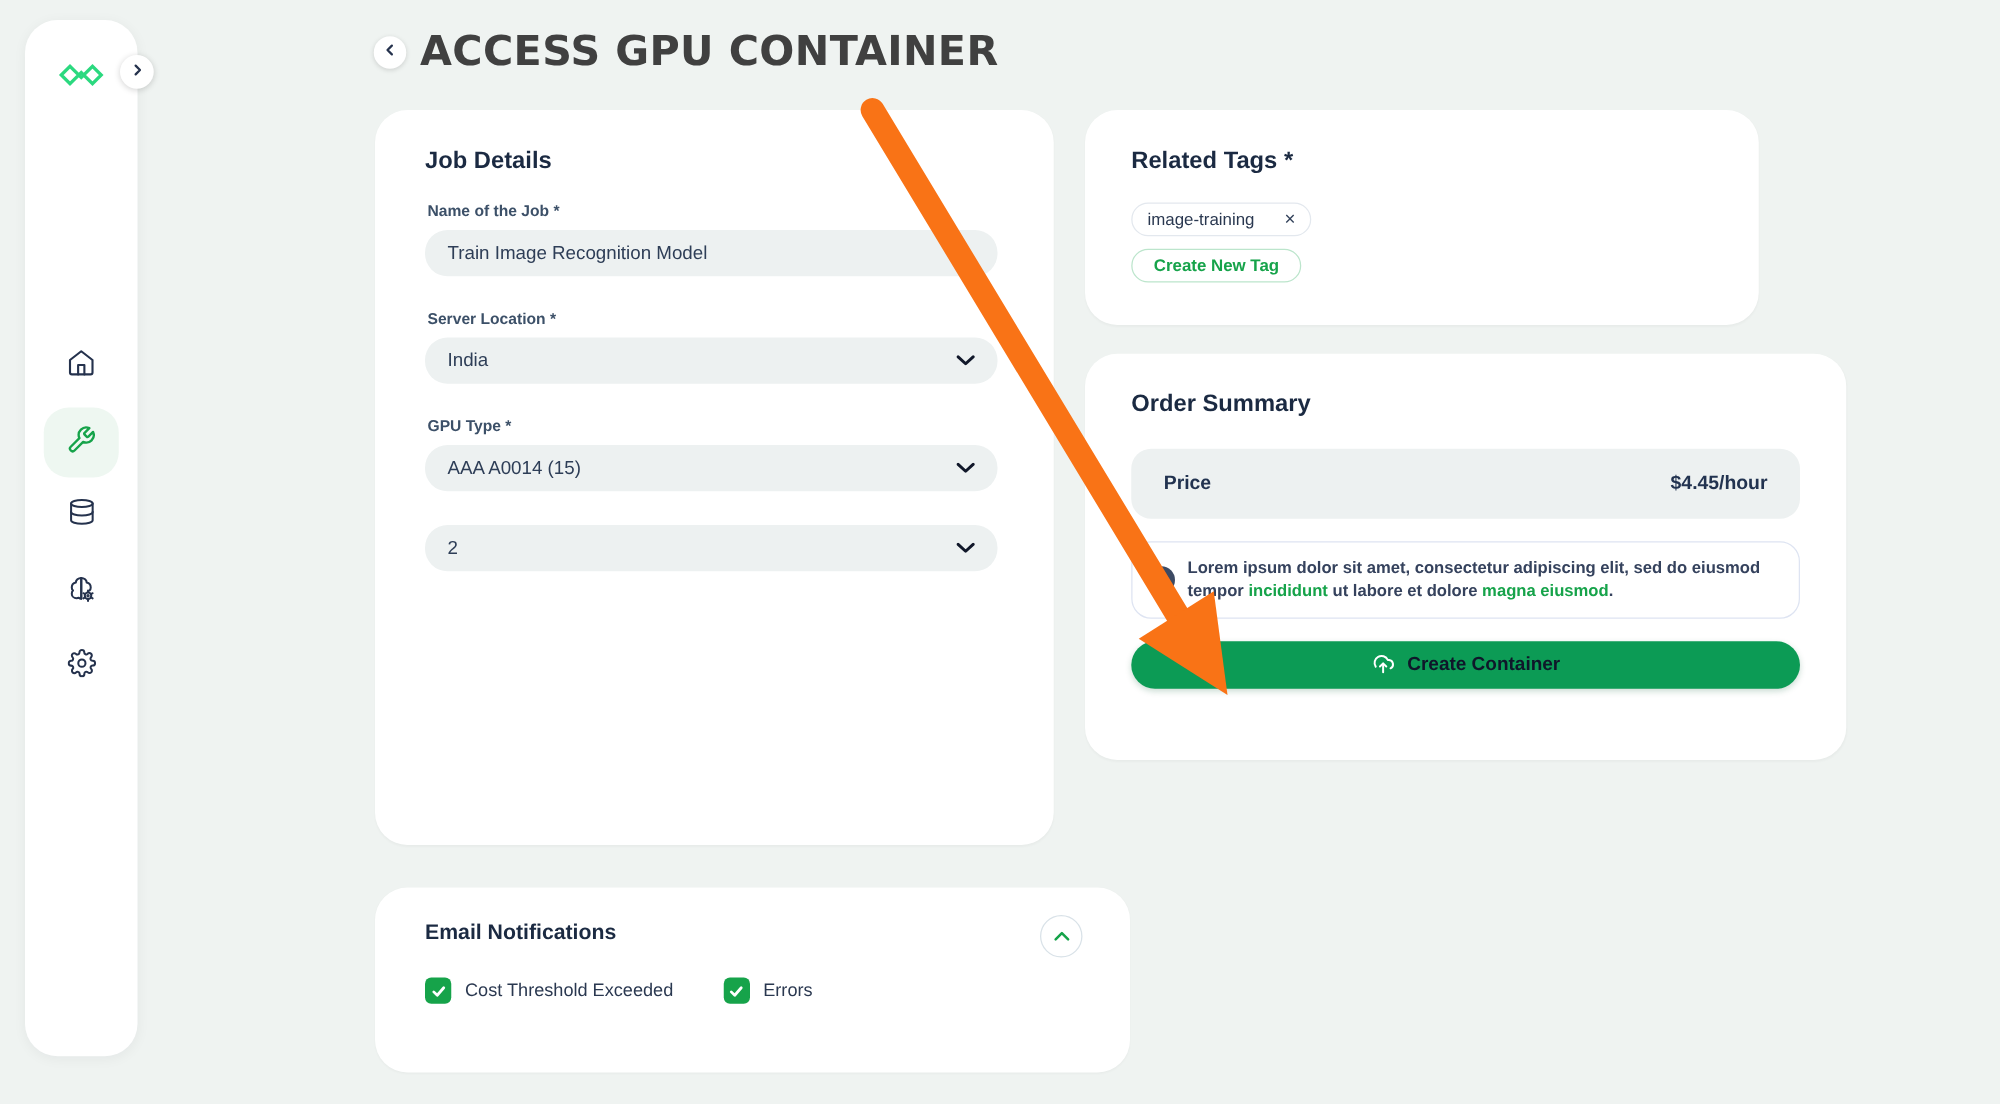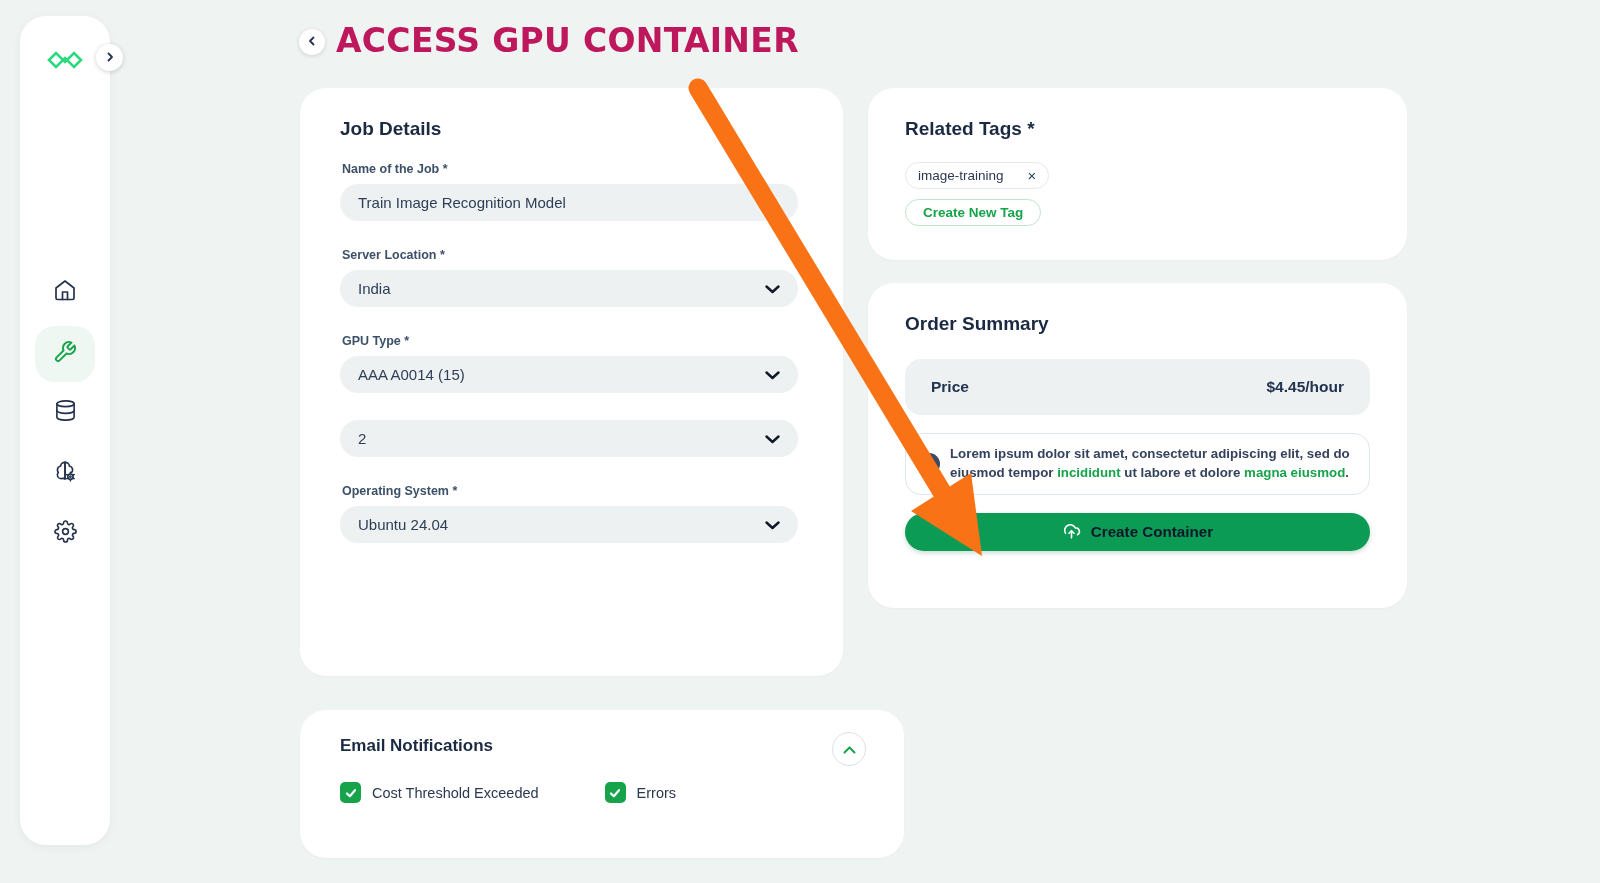--- a/index.html
+++ b/index.html
@@ -30,21 +30,21 @@
   .nav-item.active { background:#eef7f1; border-radius:20px; height:56px; }
 
   
   .back-btn {
     position:absolute; left:299px; top:29px; width:26px; height:26px; border-radius:50%;
     background:#fff; box-shadow:0 1px 4px rgba(0,0,0,.15); display:flex; align-items:center; justify-content:center; cursor:pointer;
   }
   .page-title {
     position:absolute; left:336px; top:21px;
     font-family:"DejaVu Sans","Liberation Sans",sans-serif;
-    font-size:33px; font-weight:800; letter-spacing:.3px; color:#be185d;
+    font-size:33px; font-weight:800; letter-spacing:.3px; color:#404040;
   }
 
   
   .card-job { left:300px; top:88px; width:543px; height:588px; padding:30px 45px 0 40px; }
   .card-h { font-size:19px; font-weight:700; color:#1b2a42; }
   .card-job .card-h { margin-bottom:22px; }
   .group { margin-bottom:27px; }
   .group:last-child { margin-bottom:0; }
   .f-label { font-size:12.5px; font-weight:700; color:#3c5068; margin:0 0 8px 2px; }
   .field {
@@ -61,21 +61,21 @@
   }
   .prefix-val { padding-left:16px; }
 
   
   .card-email { left:300px; top:710px; width:604px; height:148px; padding:26px 40px 0 40px; }
   .card-email .card-h { font-size:17px; }
   .collapse-btn {
     position:absolute; right:38px; top:22px; width:34px; height:34px; border-radius:50%;
     background:#fff; border:1.5px solid #d9e2e8; display:flex; align-items:center; justify-content:center; cursor:pointer;
   }
-  .cb-row { display:flex; align-items:center; gap:66px; margin-top:26px; }
+  .cb-row { display:flex; align-items:center; gap:40px; margin-top:26px; }
   .cb-item { display:flex; align-items:center; gap:11px; }
   .checkbox {
     width:21px; height:21px; border-radius:5px; background:#16a34a;
     display:flex; align-items:center; justify-content:center; cursor:pointer; flex:0 0 auto;
   }
   .cb-label { font-size:14.5px; color:#2a3850; }
 
   
   .card-tags { left:868px; top:88px; width:539px; height:172px; padding:30px 37px 0 37px; }
   .card-tags .card-h { margin-bottom:22px; }
@@ -85,21 +85,21 @@
     font-size:13.5px; color:#2a3850;
   }
   .tag-x { font-size:15px; color:#32415a; cursor:pointer; line-height:1; }
   .create-tag-btn {
     display:inline-flex; align-items:center; height:27px; padding:0 17px; margin-top:10px;
     background:#fff; border:1.5px solid #bce5cc; border-radius:14px;
     font-size:13.5px; font-weight:700; color:#16a34a; cursor:pointer;
   }
 
   
-  .card-summary { left:868px; top:283px; width:539px; height:325px; padding:30px 37px 16px 37px; }
+  .card-summary { left:868px; top:283px; width:609px; height:325px; padding:30px 37px 16px 37px; }
   .card-summary .card-h { margin-bottom:24px; }
   .price-row {
     height:56px; background:#edf1f1; border-radius:16px;
     display:flex; align-items:center; justify-content:space-between; padding:0 26px;
     font-size:15.5px; font-weight:700; color:#223350;
   }
   .info-box {
     margin-top:18px; border:1.5px solid #dee4f2; border-radius:16px;
     padding:11px 16px 11px 12px; display:flex; align-items:center; gap:10px; background:#fff;
   }
@@ -238,31 +238,20 @@
       <span>2</span>
       <span>
         <svg width="15" height="9" viewBox="0 0 15 9" fill="none" stroke="#11182a" stroke-width="2.4" stroke-linecap="round" stroke-linejoin="round">
             <polyline points="1.5,1.5 7.5,7 13.5,1.5"></polyline>
           </svg>
       </span>
     </div>
   </div>
 
 
-  <div class="group">
-    <div class="f-label">Operating System *</div>
-    <div class="field select">
-      <span>Ubuntu 24.04</span>
-      <span>
-        <svg width="15" height="9" viewBox="0 0 15 9" fill="none" stroke="#11182a" stroke-width="2.4" stroke-linecap="round" stroke-linejoin="round">
-            <polyline points="1.5,1.5 7.5,7 13.5,1.5"></polyline>
-          </svg>
-      </span>
-    </div>
-  </div>
 </div>
 
 <div class="card card-email">
   <div class="card-h">Email Notifications</div>
   <div class="collapse-btn">
     <span>
       <svg width="13" height="8" viewBox="0 0 13 8" fill="none" stroke="#16a34a" stroke-width="2" stroke-linecap="round" stroke-linejoin="round">
           <polyline points="1.5,6.5 6.5,1.5 11.5,6.5"></polyline>
         </svg>
     </span>

